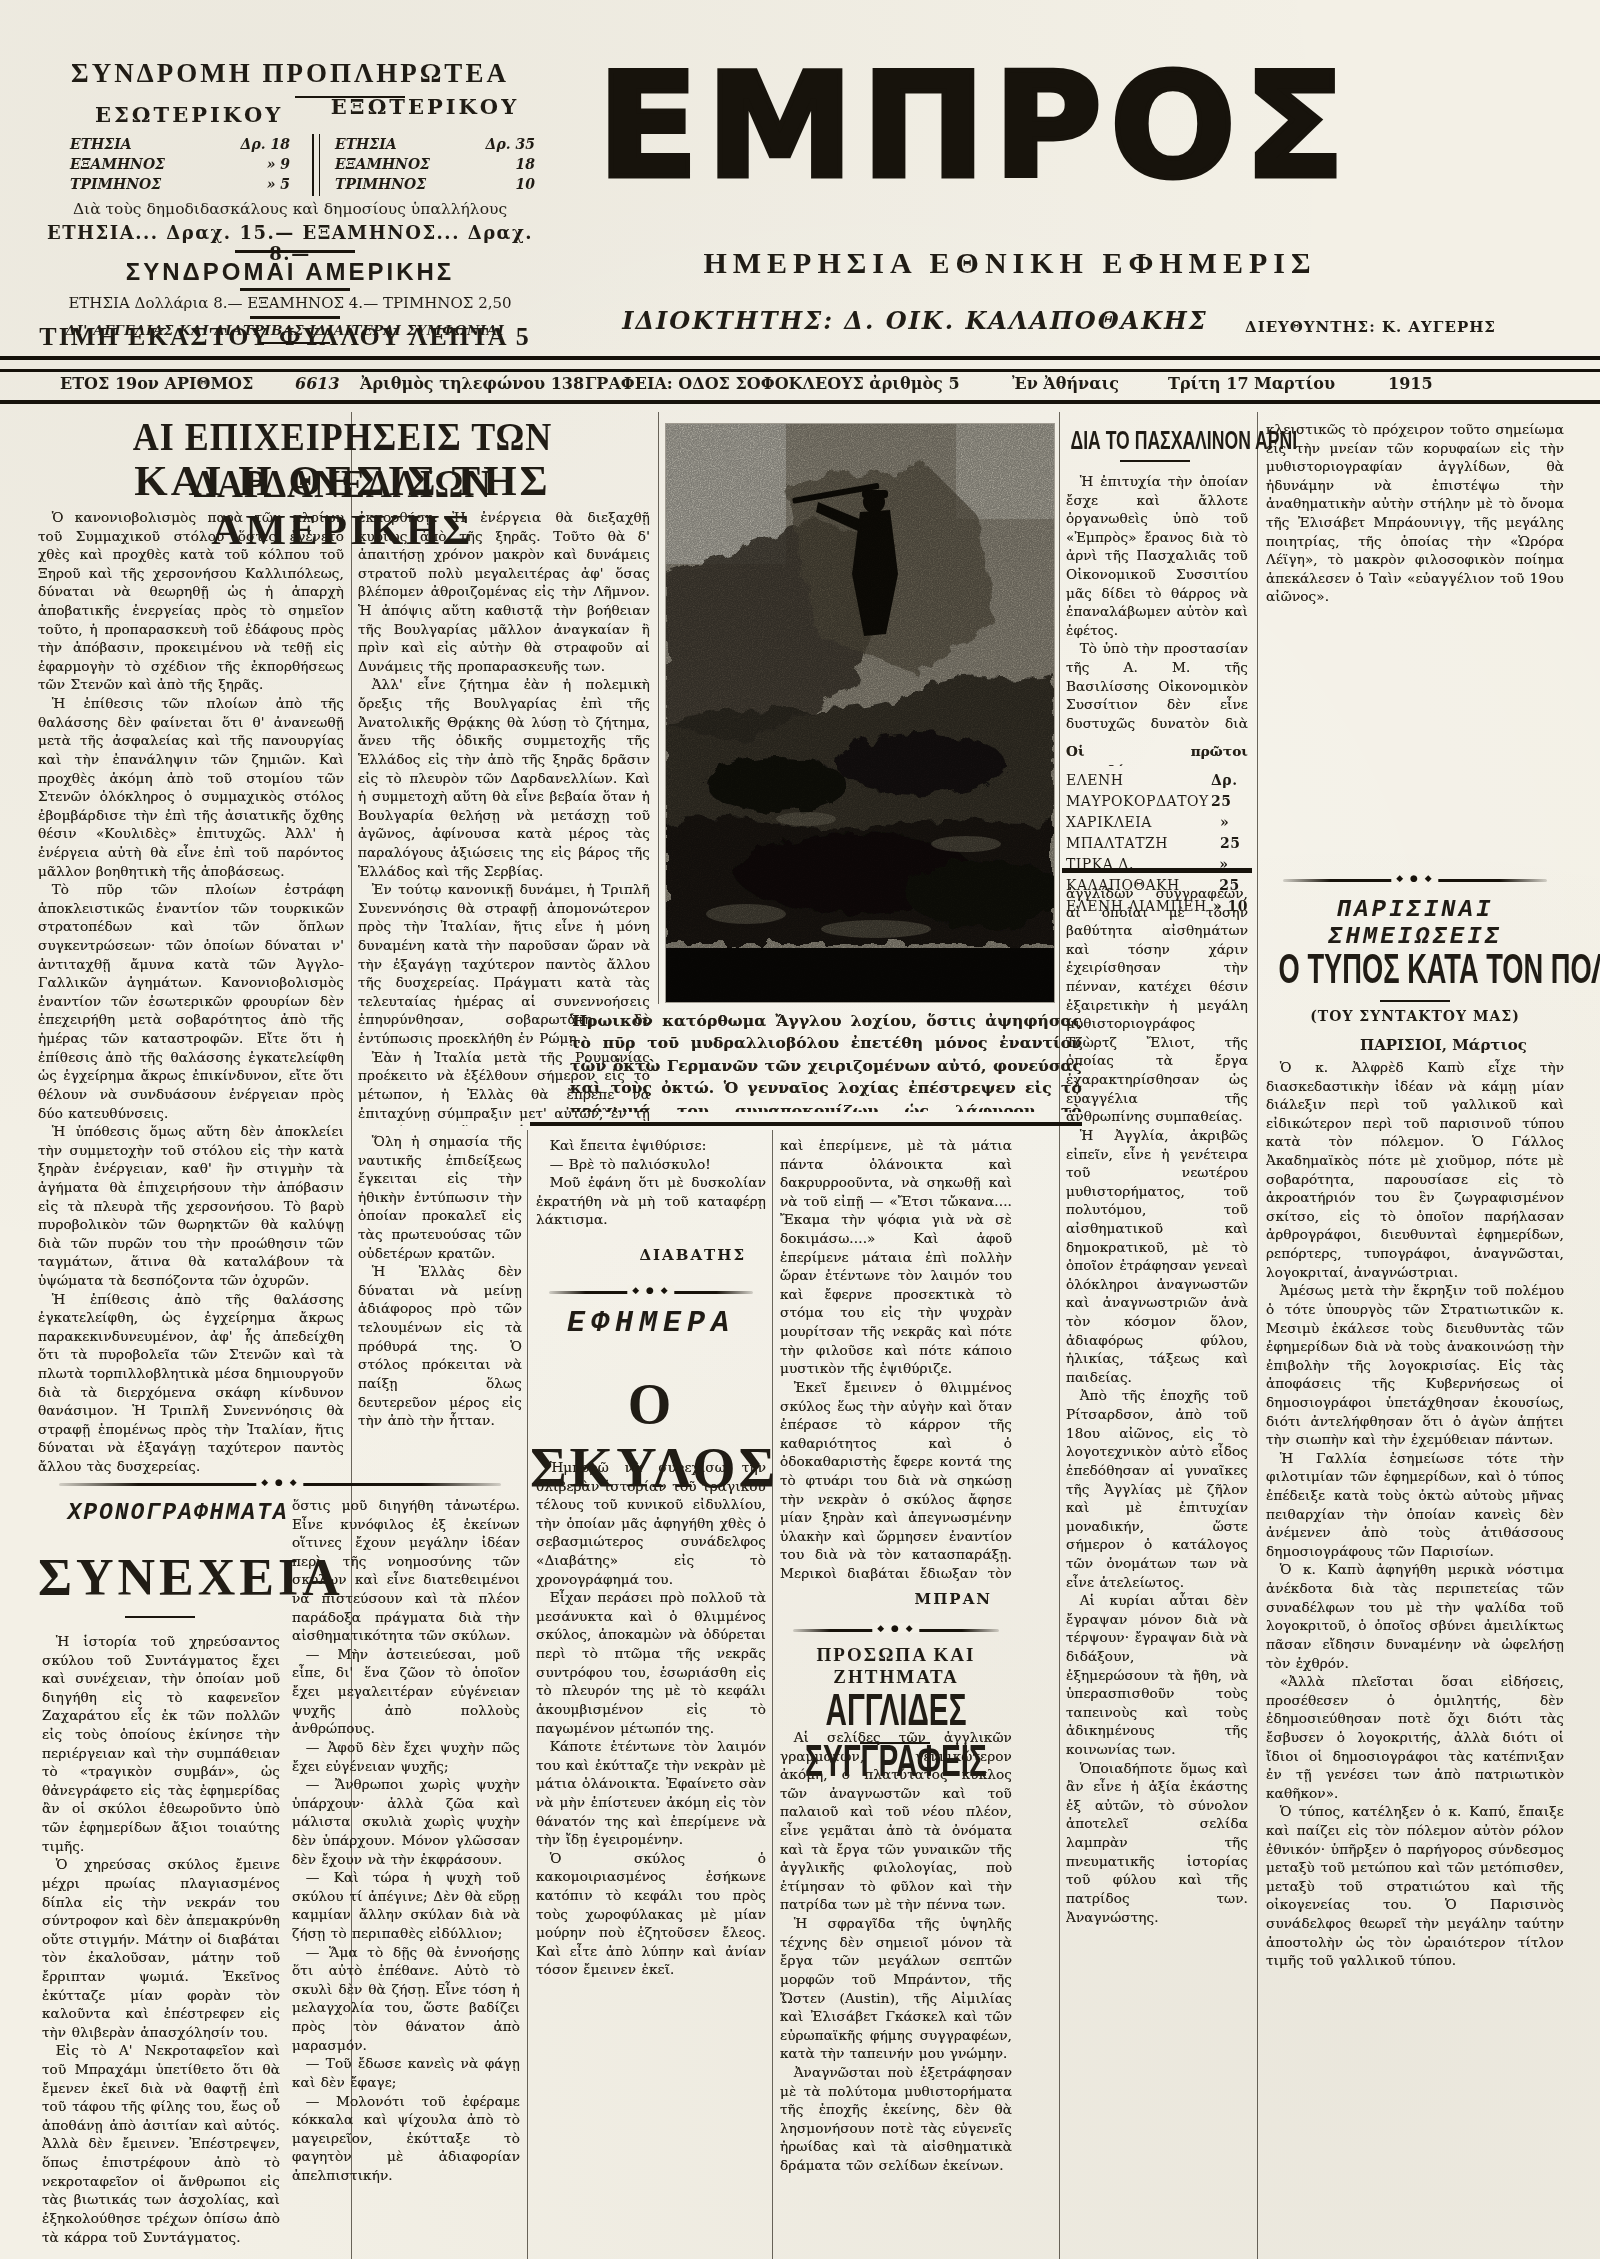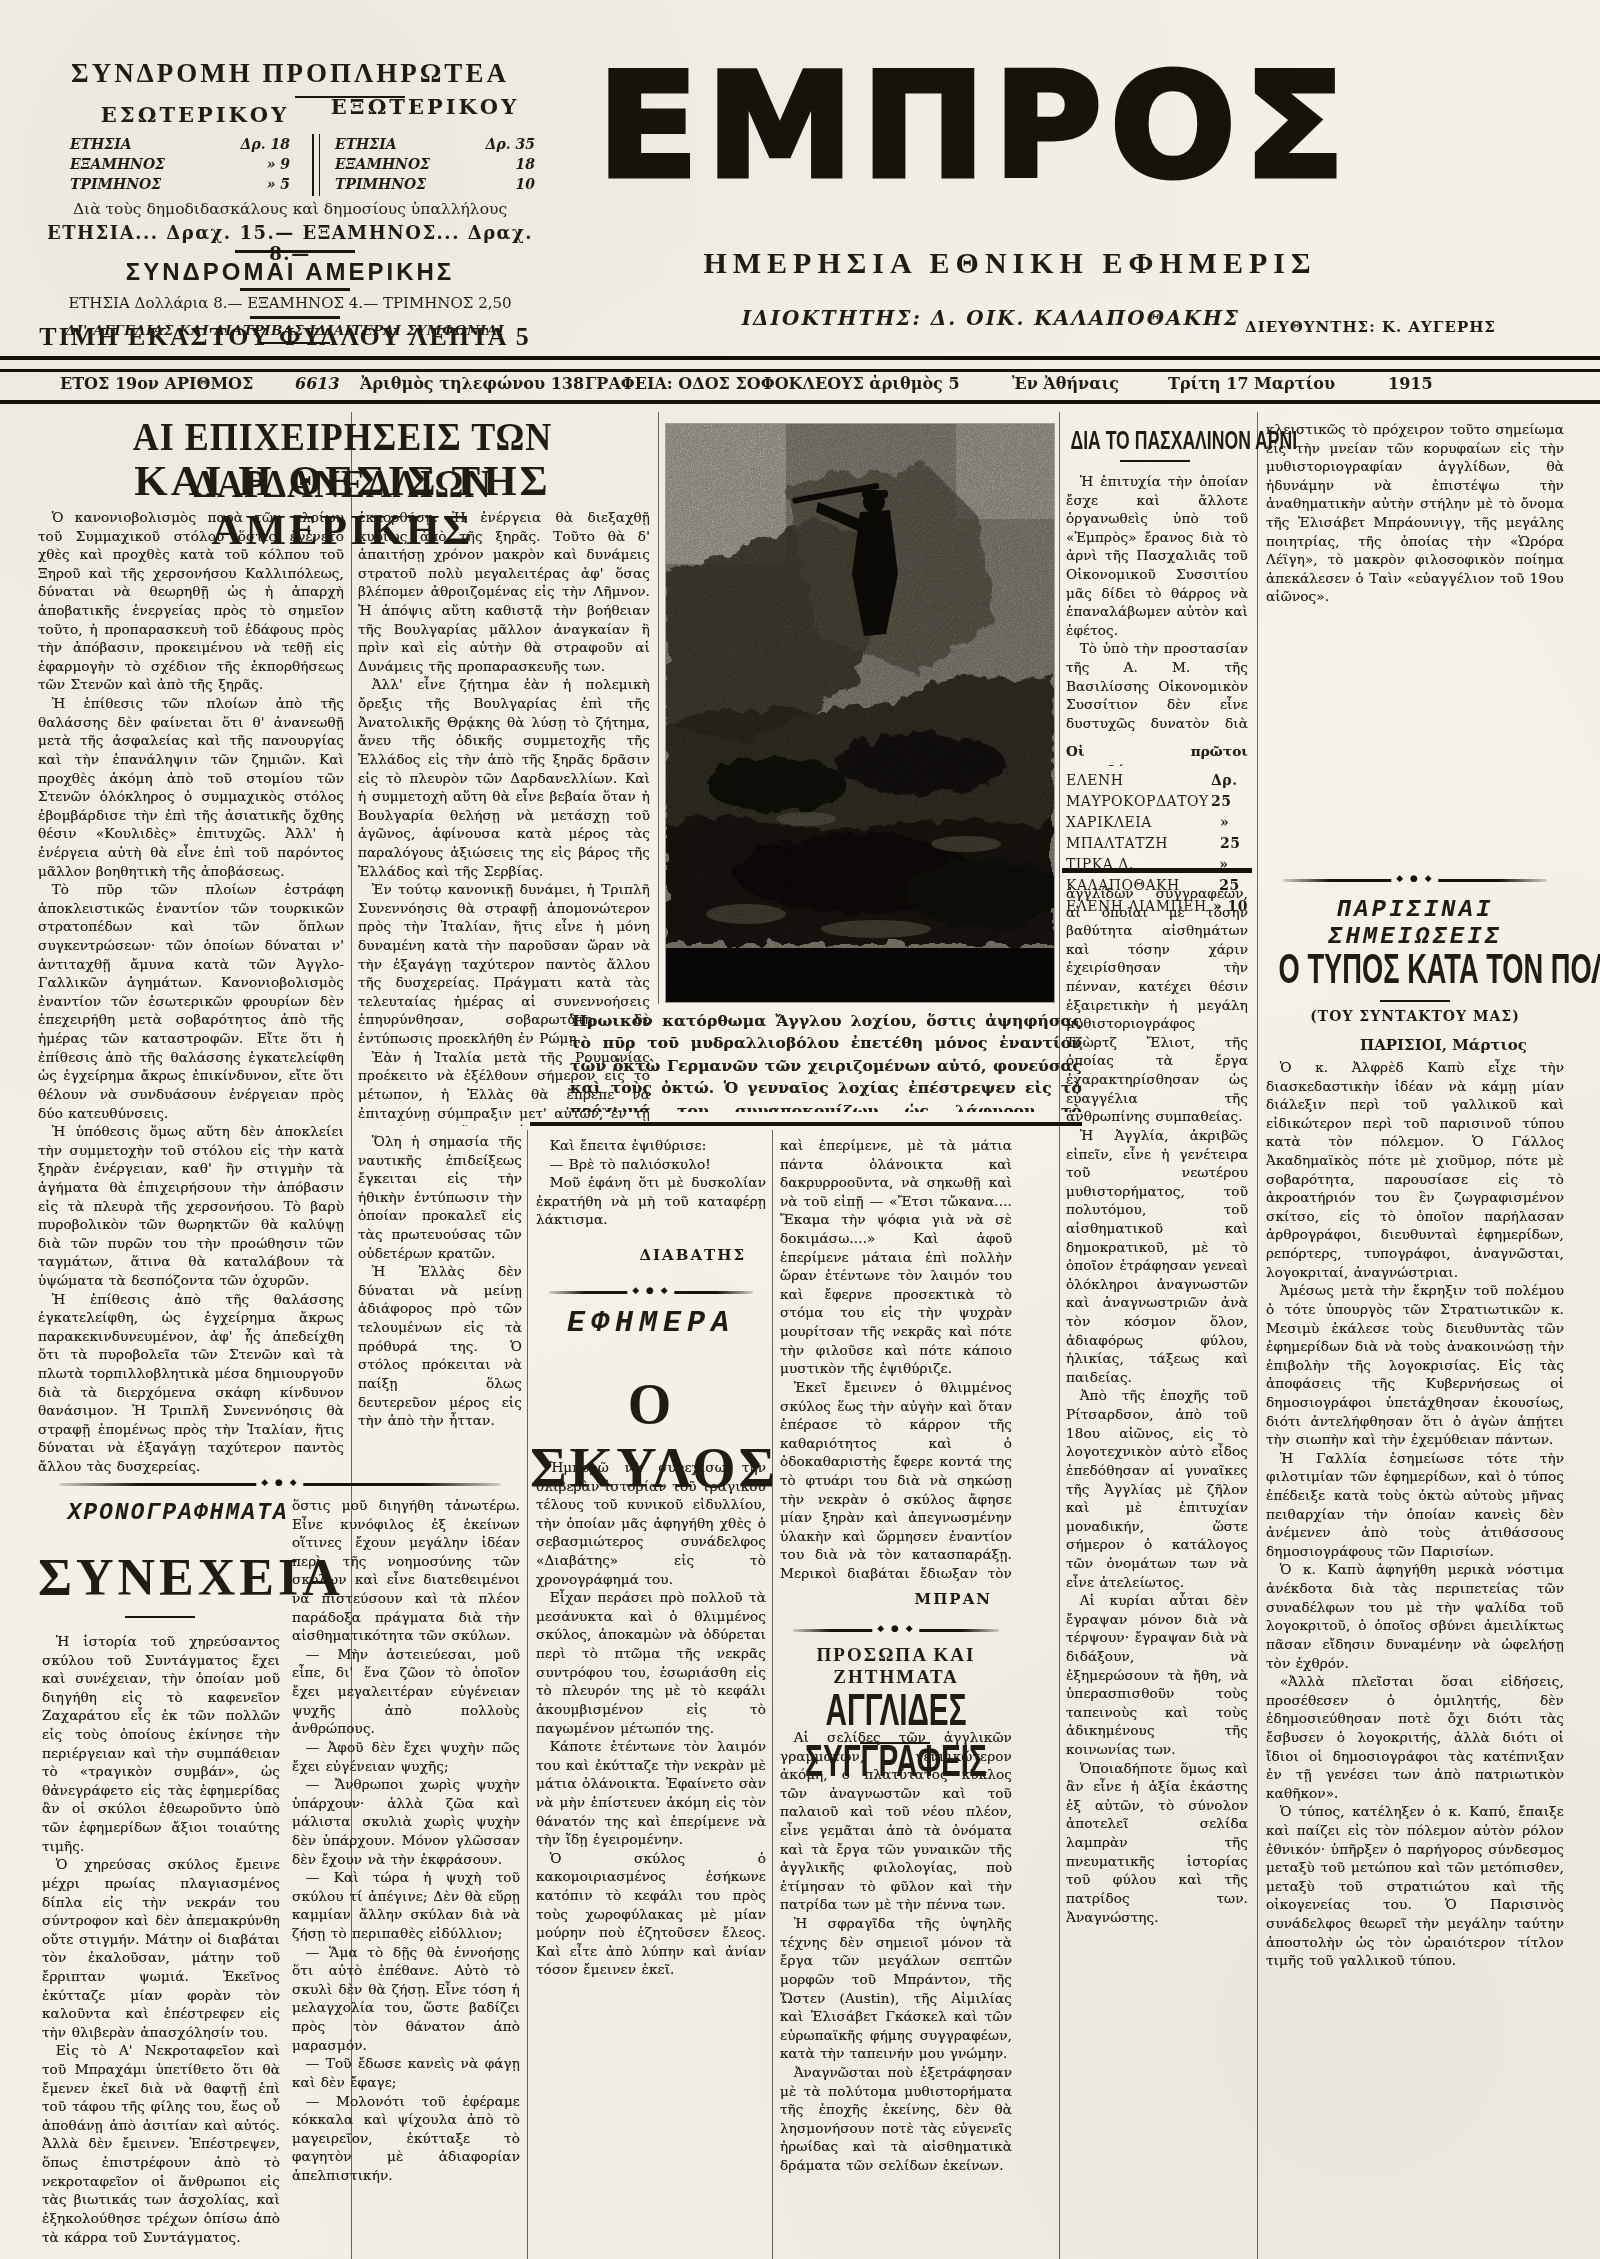--- a/index.html
+++ b/index.html
@@ -48,21 +48,21 @@
   .donor-row{display:flex;justify-content:space-between;font-size:14px;letter-spacing:.5px;line-height:1.5;}
 </style>
 </head>
 <body>
 
 <div class="paper">
 
   <div class="abs" style="left:25px;top:50px;width:530px;height:310px;">
     <div class="abs b ctr" style="left:35px;top:8px;width:460px;font-size:27px;letter-spacing:3px;font-family:'Liberation Serif',serif;">ΣΥΝΔΡΟΜΗ ΠΡΟΠΛΗΡΩΤΕΑ</div>
     <div class="shortrule" style="left:270px;top:46px;width:110px;height:2px;"></div>
-    <div class="abs b" style="left:70px;top:52px;width:200px;text-align:center;font-size:21px;letter-spacing:3px;">ΕΣΩΤΕΡΙΚΟΥ</div>
+    <div class="abs b" style="left:70px;top:52px;width:200px;text-align:left;font-size:21px;letter-spacing:3px;">ΕΣΩΤΕΡΙΚΟΥ</div>
     <div class="abs b" style="left:290px;top:44px;width:220px;text-align:center;font-size:21px;letter-spacing:3px;">ΕΞΩΤΕΡΙΚΟΥ</div>
 
     <div class="abs b i" style="left:45px;top:86px;font-size:14px;">ΕΤΗΣΙΑ</div>
     <div class="abs b i" style="left:185px;top:86px;width:80px;text-align:right;font-size:14px;">Δρ. 18</div>
     <div class="abs b i" style="left:45px;top:106px;font-size:14px;">ΕΞΑΜΗΝΟΣ</div>
     <div class="abs b i" style="left:185px;top:106px;width:80px;text-align:right;font-size:14px;">» 9</div>
     <div class="abs b i" style="left:45px;top:126px;font-size:14px;">ΤΡΙΜΗΝΟΣ</div>
     <div class="abs b i" style="left:185px;top:126px;width:80px;text-align:right;font-size:14px;">» 5</div>
 
     <div class="abs" style="left:287px;top:84px;height:62px;width:5px;border-left:2px solid #1a150d;border-right:1px solid #1a150d;"></div>
@@ -83,21 +83,21 @@
     <div class="shortrule" style="left:225px;top:266px;width:90px;"></div>
     <div class="abs b i ctr" style="left:0px;top:272px;width:520px;font-size:13.5px;letter-spacing:.5px;">ΔΙ' ΑΓΓΕΛΙΑΣ ΚΑΙ ΔΙΑΤΡΙΒΑΣ ΙΔΙΑΙΤΕΡΑΙ ΣΥΜΦΩΝΙΑΙ</div>
     <div class="shortrule" style="left:235px;top:292px;width:70px;height:2px;"></div>
   </div>
 
   <div class="abs b" style="left:25px;top:322px;width:520px;text-align:center;font-size:26px;letter-spacing:2px;font-family:'Liberation Serif',serif;">ΤΙΜΗ ΕΚΑΣΤΟΥ ΦΥΛΛΟΥ ΛΕΠΤΑ 5</div>
 
   <div class="masthead-title" style="left:555px;top:42px;width:840px;text-align:center;font-size:148px;">ΕΜΠΡΟΣ</div>
   <div class="abs b ctr" style="left:640px;top:246px;width:740px;font-size:30px;letter-spacing:6px;font-family:'Liberation Serif',serif;">ΗΜΕΡΗΣΙΑ ΕΘΝΙΚΗ ΕΦΗΜΕΡΙΣ</div>
 
-  <div class="abs b i" style="left:590px;top:306px;width:650px;text-align:right;font-size:20px;letter-spacing:2px;">
+  <div class="abs b i" style="left:590px;top:306px;width:650px;text-align:center;font-size:24px;letter-spacing:2px;">
     <span>ΙΔΙΟΚΤΗΤΗΣ:</span>
     <span>Δ. ΟΙΚ. ΚΑΛΑΠΟΘΑΚΗΣ</span>
   </div>
   <div class="abs b" style="left:1245px;top:318px;width:330px;font-size:15px;letter-spacing:1px;">
     <span>ΔΙΕΥΘΥΝΤΗΣ:</span>
     <span>Κ. ΑΥΓΕΡΗΣ</span>
   </div>
 
   <div class="dbl-rule" style="left:0;top:356px;width:1600px;"></div>
 

